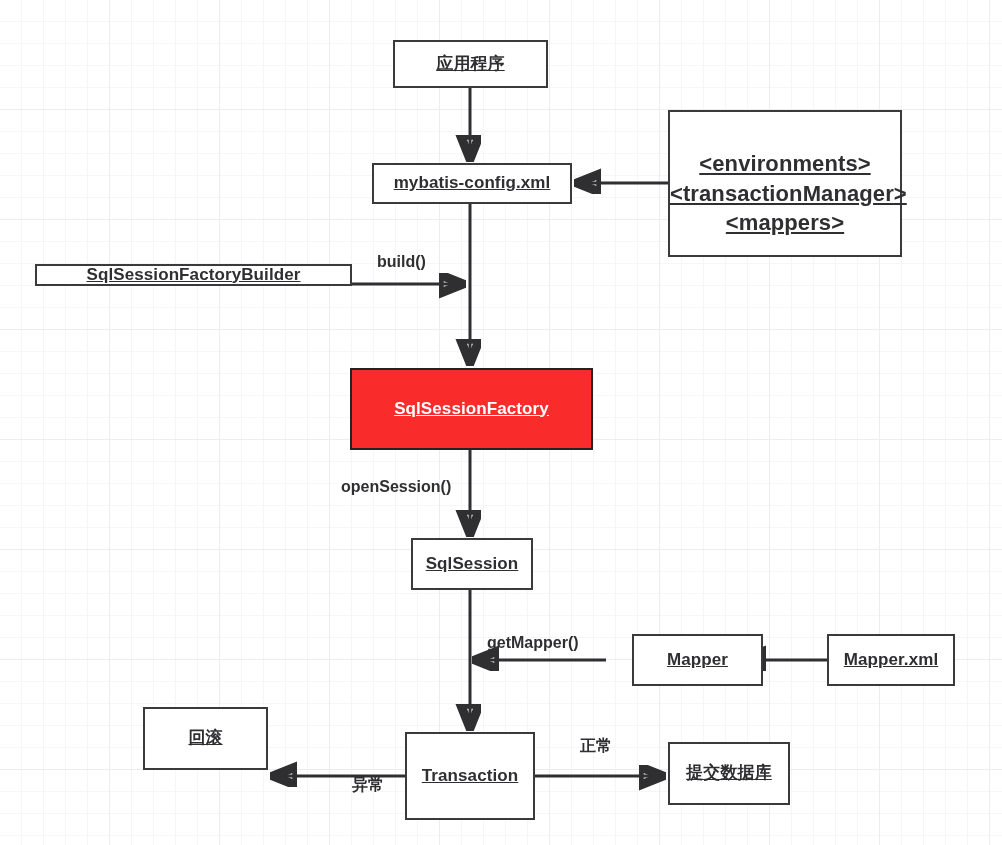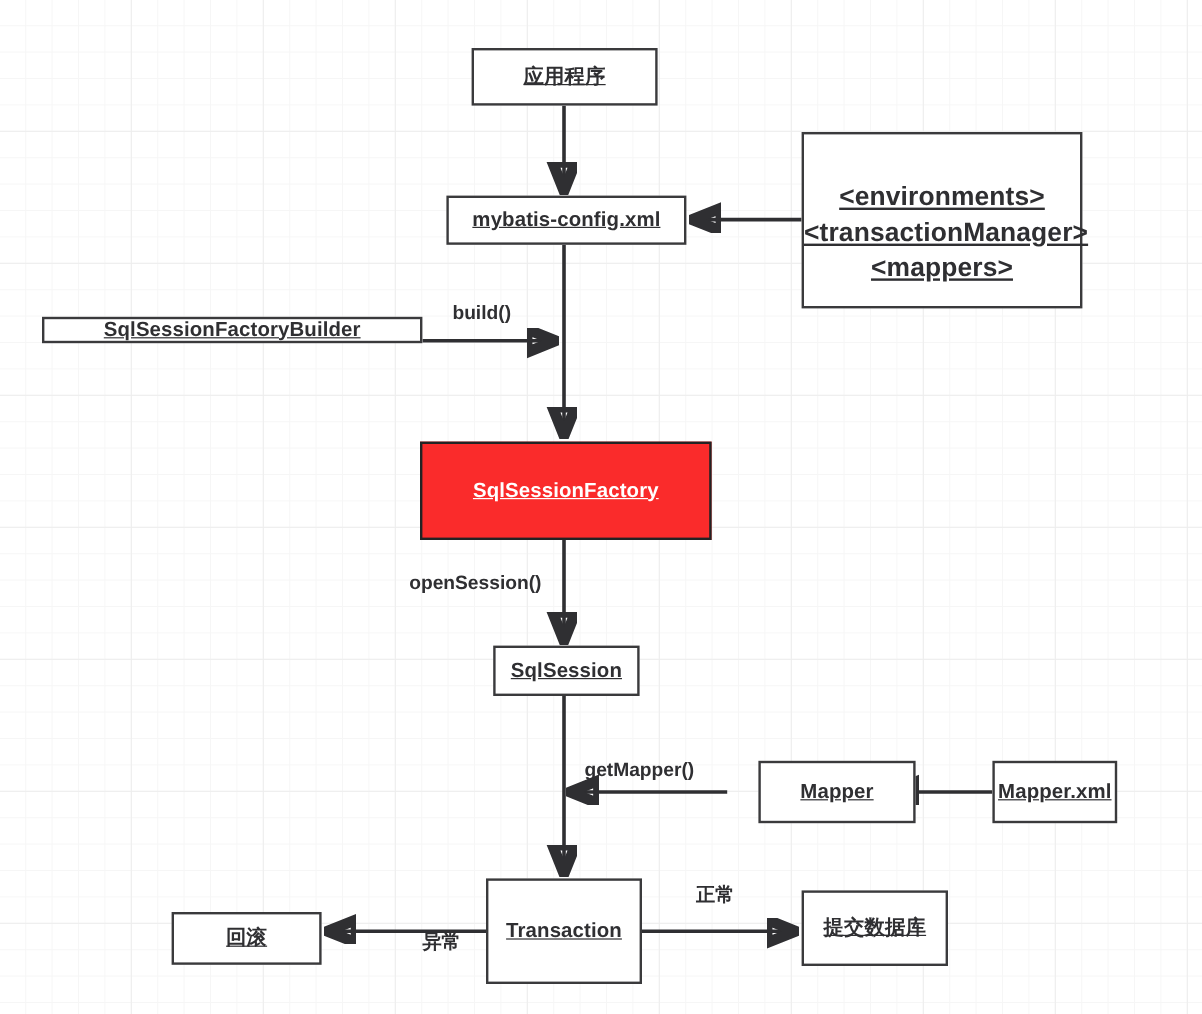--- a/index.html
+++ b/index.html
@@ -127,37 +127,37 @@
   </div>
 
   <div class="node" style="left:35px; top:264px; width:317px; height:22px;">
     <span>SqlSessionFactoryBuilder</span>
   </div>
 
   <div class="node accent" style="left:350px; top:368px; width:243px; height:82px;">
     <span>SqlSessionFactory</span>
   </div>
 
-  <div class="node" style="left:411px; top:538px; width:122px; height:42px;">
+  <div class="node" style="left:411px; top:538px; width:122px; height:52px;">
     <span>SqlSession</span>
   </div>
 
   <div class="node" style="left:632px; top:634px; width:131px; height:52px;">
     <span>Mapper</span>
   </div>
 
-  <div class="node" style="left:827px; top:634px; width:104px; height:52px;">
+  <div class="node" style="left:827px; top:634px; width:128px; height:52px;">
     <span>Mapper.xml</span>
   </div>
 
   <div class="node" style="left:405px; top:732px; width:130px; height:88px;">
     <span>Transaction</span>
   </div>
 
-  <div class="node" style="left:143px; top:760px; width:125px; height:44px;">
+  <div class="node" style="left:143px; top:707px; width:125px; height:63px;">
     <span>回滚</span>
   </div>
 
   <div class="node" style="left:668px; top:742px; width:122px; height:63px;">
     <span>提交数据库</span>
   </div>
 
   <div class="edge-label" style="left:377px; top:253px;">build()</div>
 
   <div class="edge-label" style="left:341px; top:478px;">openSession()</div>

